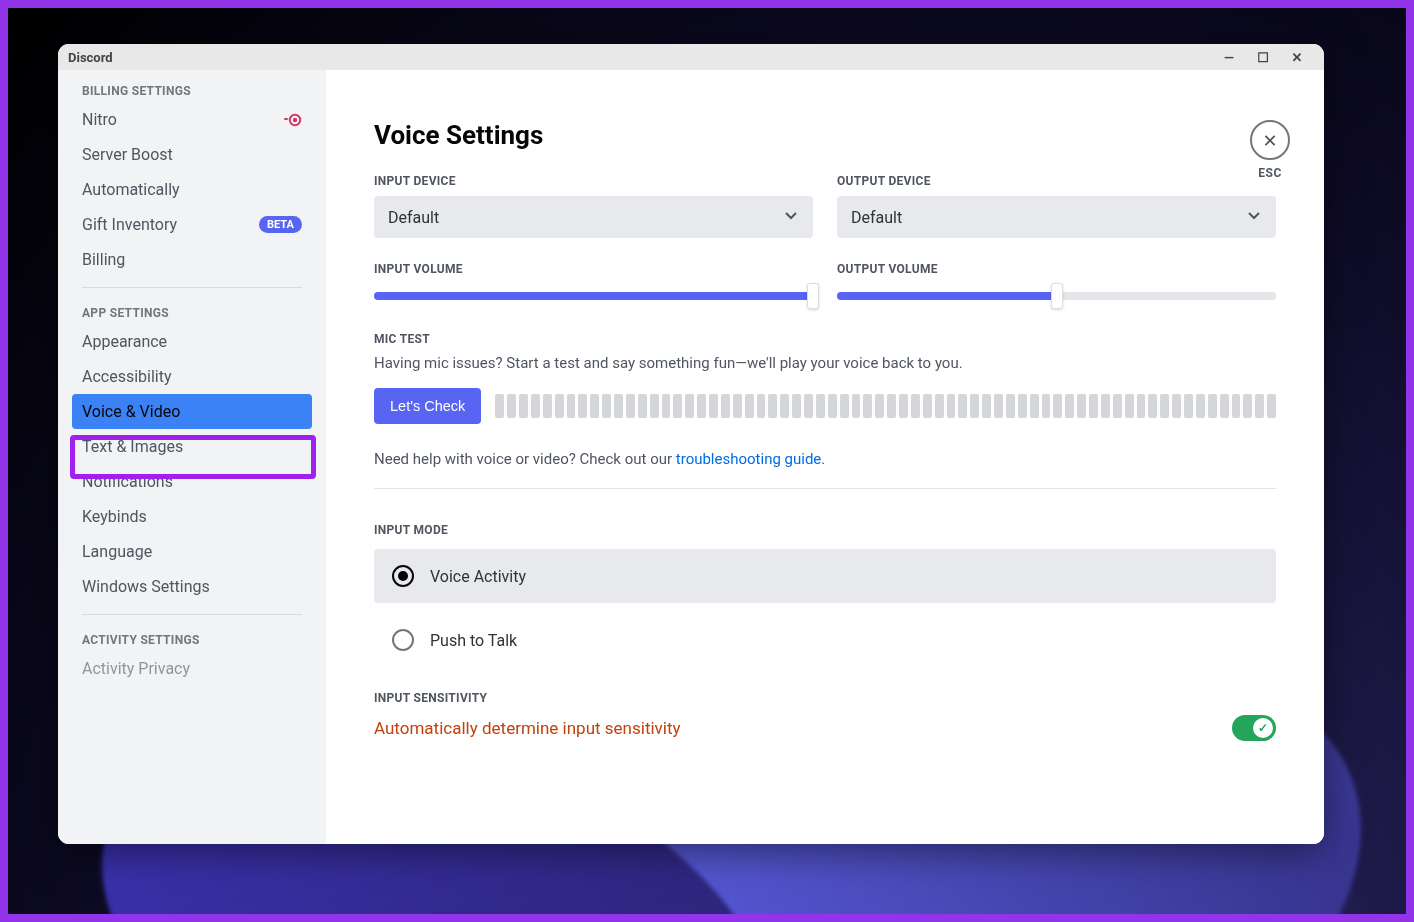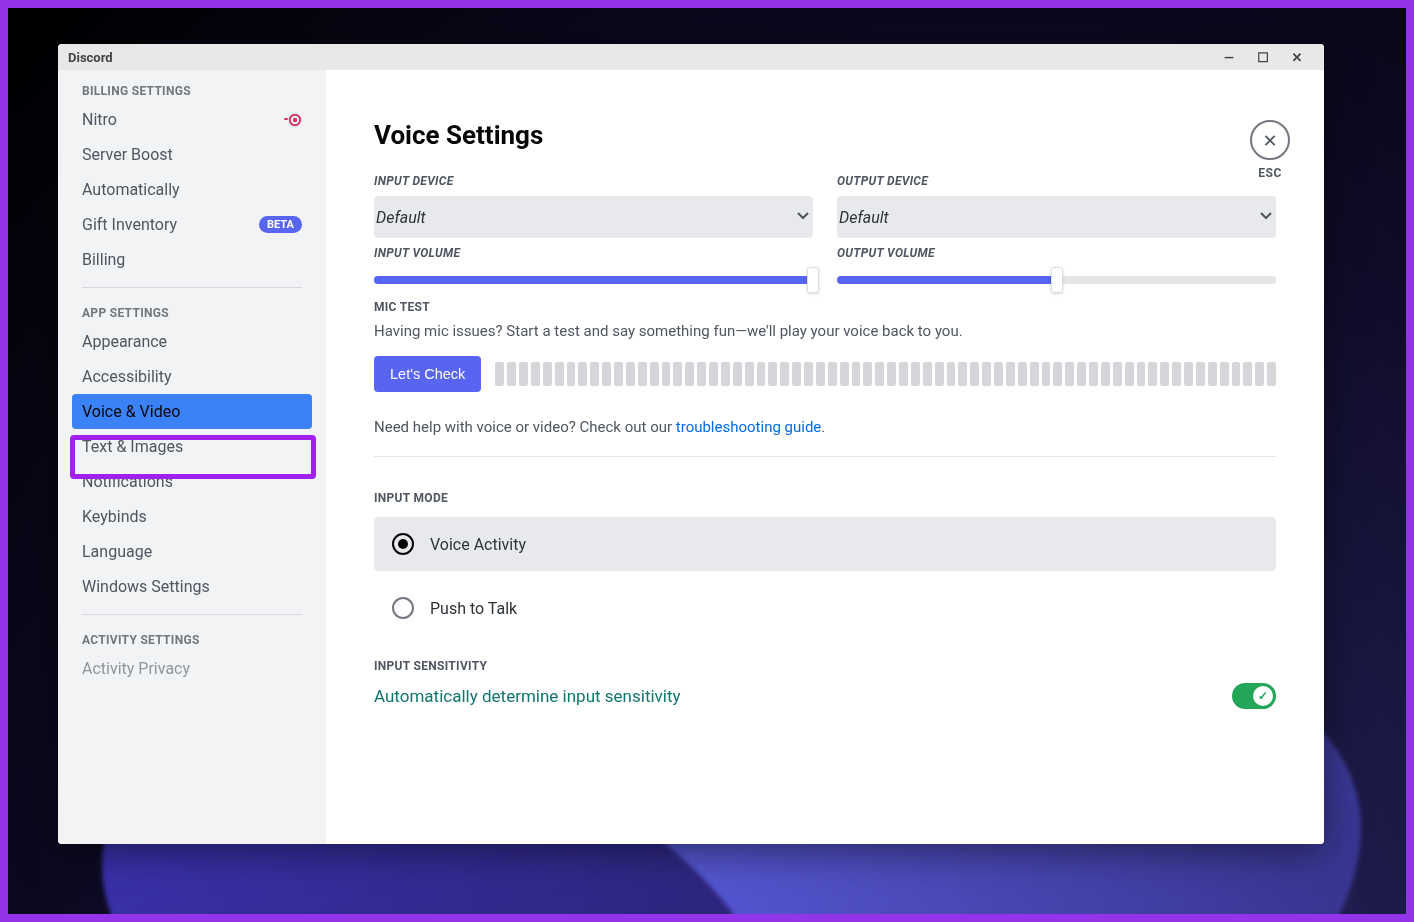--- a/index.html
+++ b/index.html
@@ -31,21 +31,21 @@
   width: 700px; height: 400px;
   background: linear-gradient(135deg, #4338ca, #1e1b4b);
   bottom: -230px; left: 80px;
   transform: rotate(20deg);
 }
 .window {
   position: absolute;
   top: 44px; left: 58px;
   width: 1266px; height: 800px;
   background: #fff;
-  border-radius: 4px;
+  border-radius: 11px;
   box-shadow: 0 8px 40px rgba(0,0,0,0.5);
   overflow: hidden;
   display: flex;
   flex-direction: column;
 }
 .titlebar {
   height: 26px;
   background: #e8e8e8;
   display: flex;
   align-items: center;
@@ -157,28 +157,27 @@
   font-size: 12px;
   font-weight: 700;
   color: #4f5660;
   letter-spacing: 0.3px;
   text-transform: uppercase;
   margin-bottom: 8px;
 }
 .row2 {
   display: flex;
   gap: 24px;
-  margin-bottom: 8px;
-  font-style: italic;
+  margin-bottom: 24px;
 }
 .col { flex: 1; }
 .select {
   background: #e8e9ec;
   border-radius: 4px;
-  padding: 11px 2px;
+  padding: 11px 14px;
   font-size: 16px;
   color: #2e3338;
   display: flex;
   align-items: center;
   justify-content: space-between;
   cursor: pointer;
 }
 .chev { color: #4f5660; }
 .slider {
   position: relative;
@@ -284,21 +283,21 @@
   border-radius: 50%;
 }
 .toggle-row {
   display: flex;
   align-items: center;
   justify-content: space-between;
   margin-top: 6px;
 }
 .toggle-row .tlabel {
   font-size: 17px;
-  color: #0f766e;
+  color: #c2410c;
 }
 .switch {
   width: 44px; height: 26px;
   background: #23a55a;
   border-radius: 14px;
   position: relative;
   cursor: pointer;
 }
 .switch .knob {
   position: absolute;

